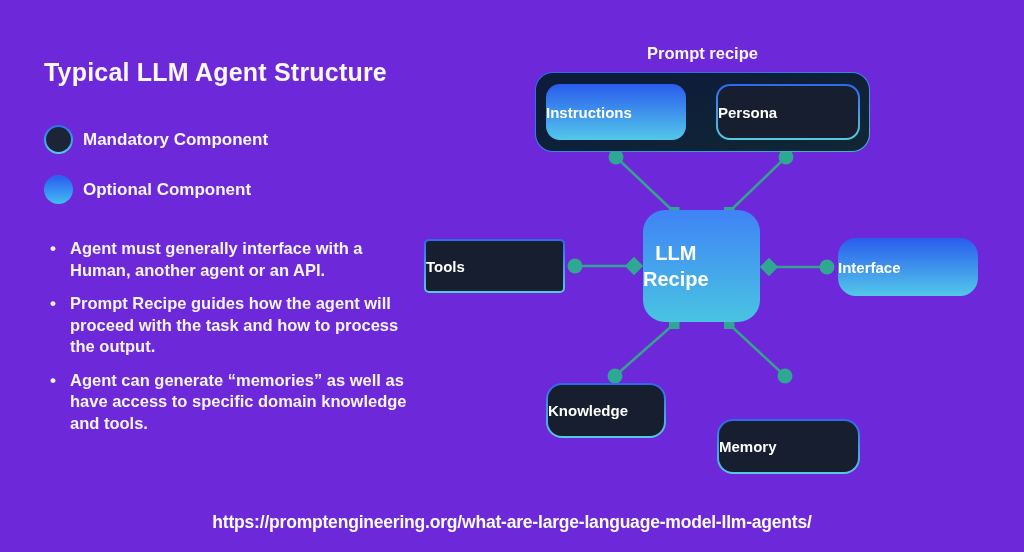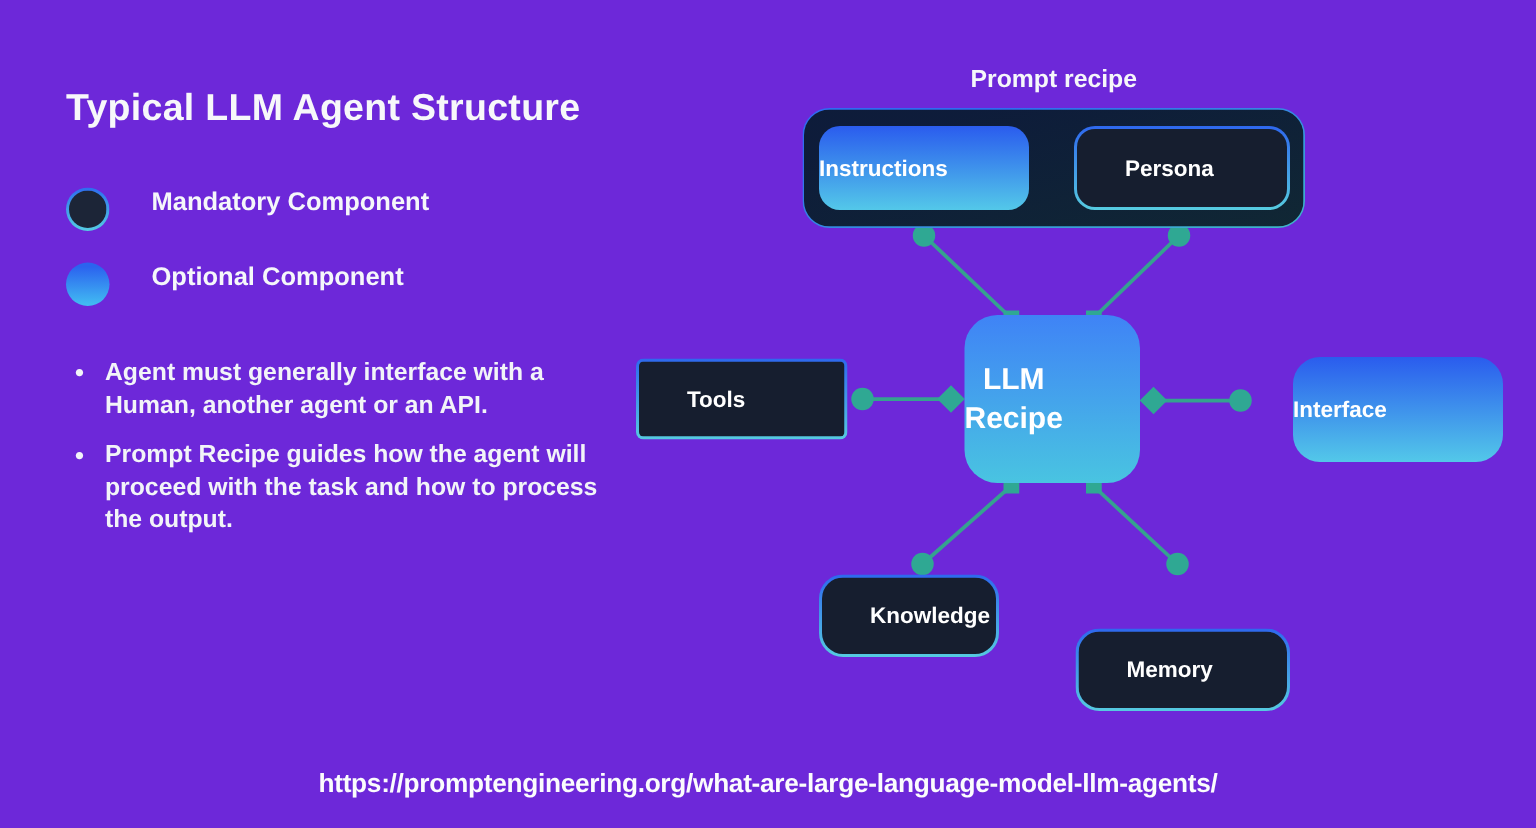--- a/index.html
+++ b/index.html
@@ -14,21 +14,21 @@
     color: #f5f7fa;
   }
 
   
   .page-title {
     position: absolute; left: 44px; top: 58px;
     font-size: 25px; font-weight: bold; letter-spacing: 0.2px;
     color: #f7f8fa;
   }
 
-  .legend-item { position: absolute; left: 44px; display: flex; align-items: flex-start; gap: 28px; }
+  .legend-item { position: absolute; left: 44px; display: flex; align-items: center; gap: 10px; }
   .legend-item.first  { top: 125px; }
   .legend-item.second { top: 175px; }
   .legend-dot {
     width: 29px; height: 29px; border-radius: 50%;
     flex: 0 0 auto;
   }
   .legend-dot.mandatory {
     border: 2px solid transparent;
     background: linear-gradient(#1c2537,#1c2537) padding-box,
                 linear-gradient(180deg,#2d6cf0,#55cde2) border-box;
@@ -83,30 +83,29 @@
                 linear-gradient(165deg,#2e6cf2 20%, #3fb7c9 100%) border-box;
   }
 
   .fill-blue {
     background: linear-gradient(180deg,#2a5cee 0%, #53c8e9 100%);
   }
   .dark-bordered {
     border: 2px solid transparent;
     background: linear-gradient(#161e2f,#161e2f) padding-box,
                 linear-gradient(180deg,#2e68ee 0%, #56cbe0 100%) border-box;
-    padding-left: 32px;
   }
 
   .node-instructions { left: 546px; top: 84px;  width: 140px; height: 56px; border-radius: 14px; font-size: 15px; }
   .node-persona      { left: 716px; top: 84px;  width: 144px; height: 56px; border-radius: 14px; font-size: 15px; }
   .node-llm-agent    { left: 643px; top: 210px; width: 117px; height: 112px; border-radius: 22px;
                        font-size: 20px; line-height: 26px;
                        background: linear-gradient(180deg,#3f83f6 0%, #49c4e1 100%); }
   .node-tools        { left: 424px; top: 239px; width: 141px; height: 54px; border-radius: 5px; font-size: 15px; }
-  .node-interface    { left: 838px; top: 238px; width: 140px; height: 70px; border-radius: 18px; font-size: 15px; margin-left: 24px; }
+  .node-interface    { left: 838px; top: 238px; width: 140px; height: 58px; border-radius: 18px; font-size: 15px; }
   .node-knowledge    { left: 546px; top: 383px; width: 120px; height: 55px; border-radius: 16px; font-size: 15px; }
   .node-memory       { left: 717px; top: 383px; width: 143px; height: 55px; border-radius: 16px; font-size: 15px; margin-top: 36px; }
 </style>
 </head>
 <body>
 
 <div class="canvas">
 
   <h1 class="page-title">Typical LLM Agent Structure</h1>
 
@@ -115,20 +114,21 @@
     <span class="legend-label">Mandatory Component</span>
   </div>
   <div class="legend-item second">
     <span class="legend-dot optional"></span>
     <span class="legend-label">Optional Component</span>
   </div>
 
   <ul class="bullets">
     <li>Agent must generally interface with a Human, another agent or an API.</li>
     <li>Prompt Recipe guides how the agent will proceed with the task and how to process the output.</li>
+    <li>Agent can generate “memories” as well as have access to specific domain knowledge and tools.</li>
   </ul>
 
   <svg class="connectors" width="1024" height="552" viewBox="0 0 1024 552">
     <g stroke="#35a28f" stroke-width="2.5" fill="none">
       <line x1="616" y1="157" x2="674" y2="212"></line>
       <line x1="786" y1="157" x2="729" y2="212"></line>
       <line x1="575" y1="266" x2="634" y2="266"></line>
       <line x1="769" y1="267" x2="827" y2="267"></line>
       <line x1="674" y1="324" x2="615" y2="376"></line>
       <line x1="729" y1="324" x2="785" y2="376"></line>

